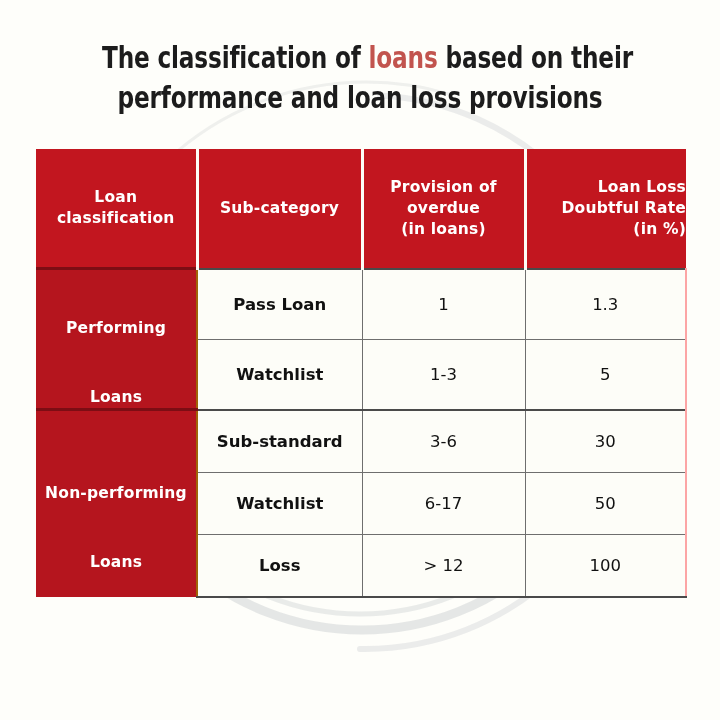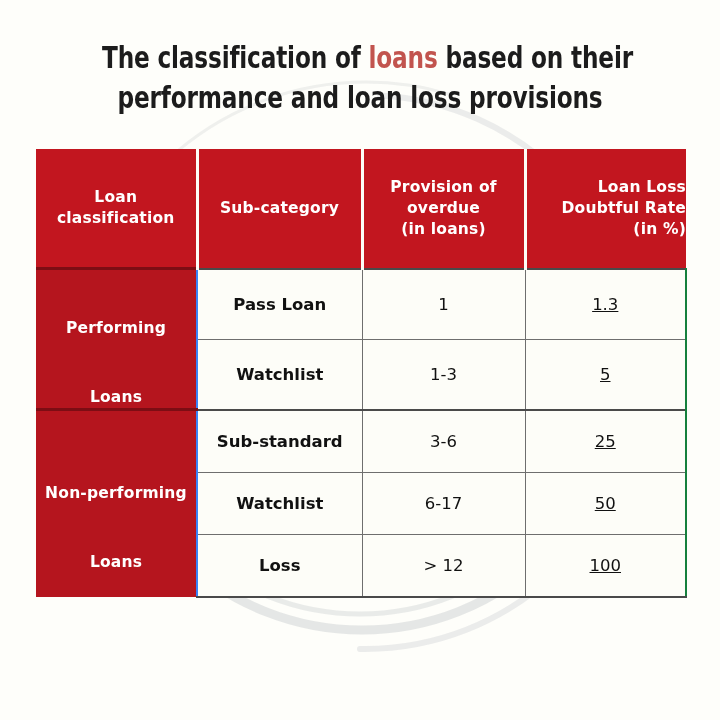--- a/index.html
+++ b/index.html
@@ -120,22 +120,22 @@
     font-weight: 700;
     font-size: 16.5px;
   }
   .dcell.num {
     font-weight: 400;
     font-size: 16.5px;
   }
   tr.row-sep-top .dcell { border-top: 2px solid #4a4a4a; }
 
   
-  .dcell.left-edge { border-left: 2px solid #3b82f6; }
-  .dcell.right-edge { border-right: 2px solid #15803d; text-decoration: underline; }
+  .dcell.left-edge { border-left: 2px solid #a16207; }
+  .dcell.right-edge { border-right: 2px solid #fca5a5; }
   tr.last-row .dcell { border-bottom: 2px solid #4a4a4a; }
 </style>
 </head>
 <body>
 
 <svg id="bg-decor" viewBox="0 0 720 720" xmlns="http://www.w3.org/2000/svg">
   <g fill="none" stroke="#e4e6e5" stroke-linecap="round">
     <circle cx="362" cy="368" r="262" stroke-width="9" stroke-dasharray="1090 560" stroke-dashoffset="250" opacity="0.95"></circle>
     <circle cx="360" cy="366" r="248" stroke-width="5" stroke-dasharray="980 660" stroke-dashoffset="170" opacity="0.8"></circle>
     <circle cx="365" cy="372" r="277" stroke-width="6" stroke-dasharray="860 880" stroke-dashoffset="420" opacity="0.75"></circle>
@@ -197,21 +197,21 @@
         <td class="dcell num right-edge">5</td>
       </tr>
 
       <tr class="row-sep-top">
         <td class="gcell" rowspan="3">
           <span class="l">Non-performing</span>
           <span class="l">Loans</span>
         </td>
         <td class="dcell sub left-edge">Sub-standard</td>
         <td class="dcell num">3-6</td>
-        <td class="dcell num right-edge">25</td>
+        <td class="dcell num right-edge">30</td>
       </tr>
       <tr>
         <td class="dcell sub left-edge">Watchlist</td>
         <td class="dcell num">6-17</td>
         <td class="dcell num right-edge">50</td>
       </tr>
       <tr class="last-row">
         <td class="dcell sub left-edge">Loss</td>
         <td class="dcell num">&gt; 12</td>
         <td class="dcell num right-edge">100</td>

